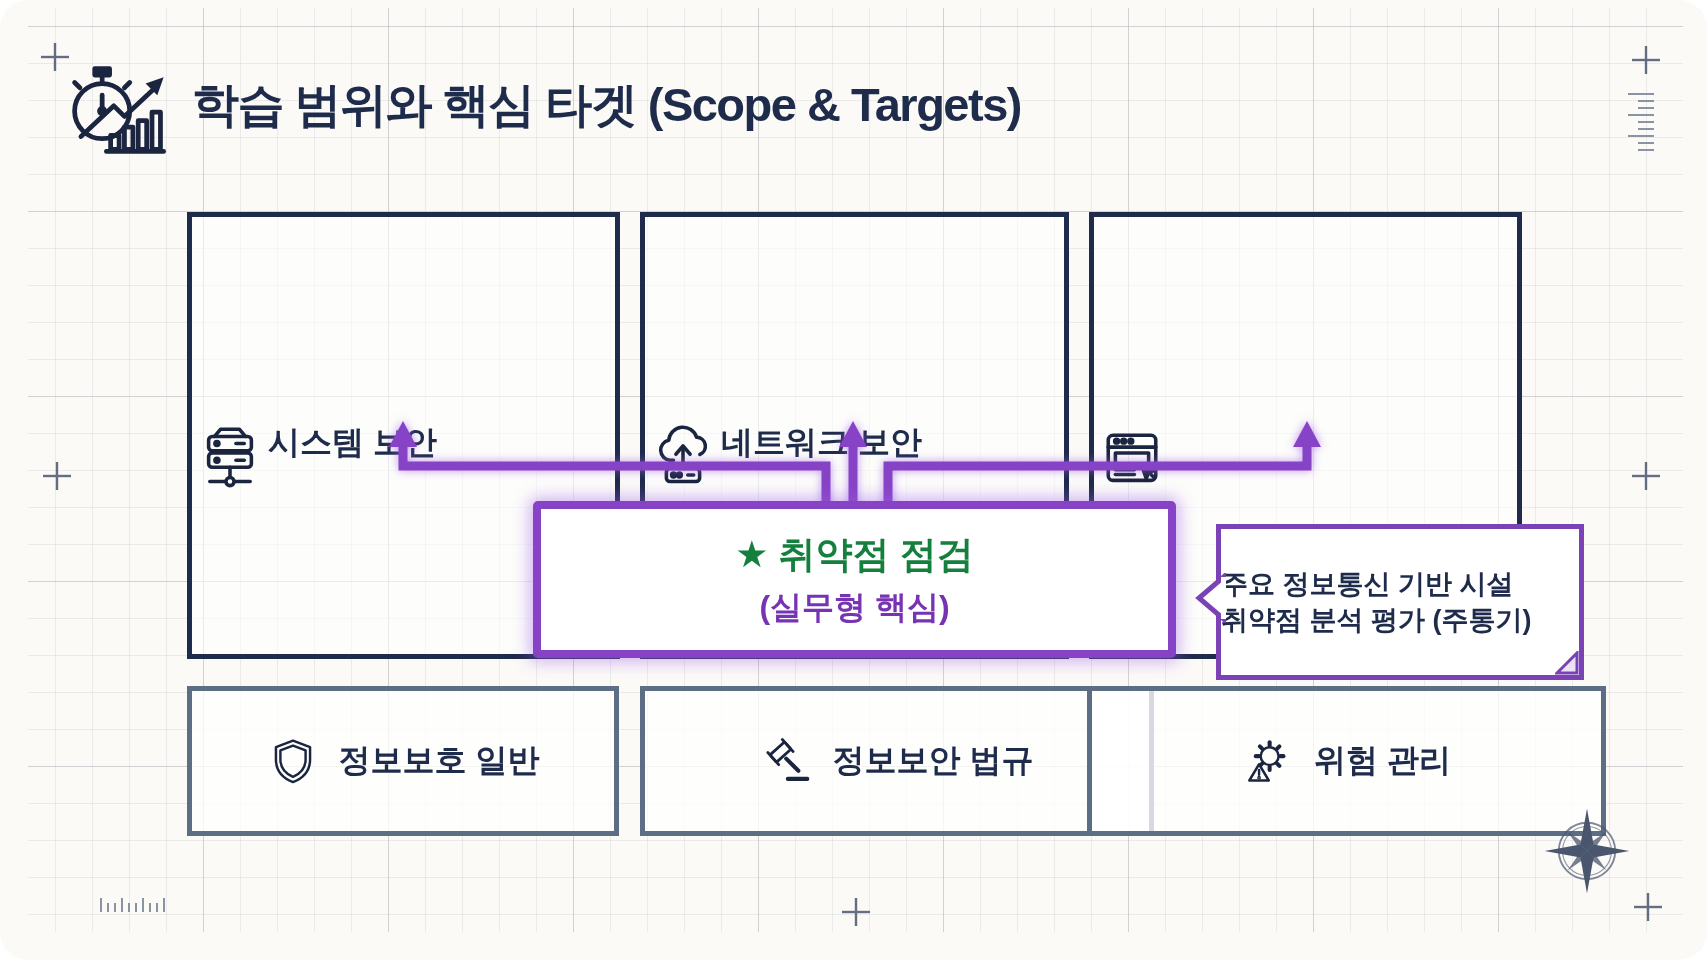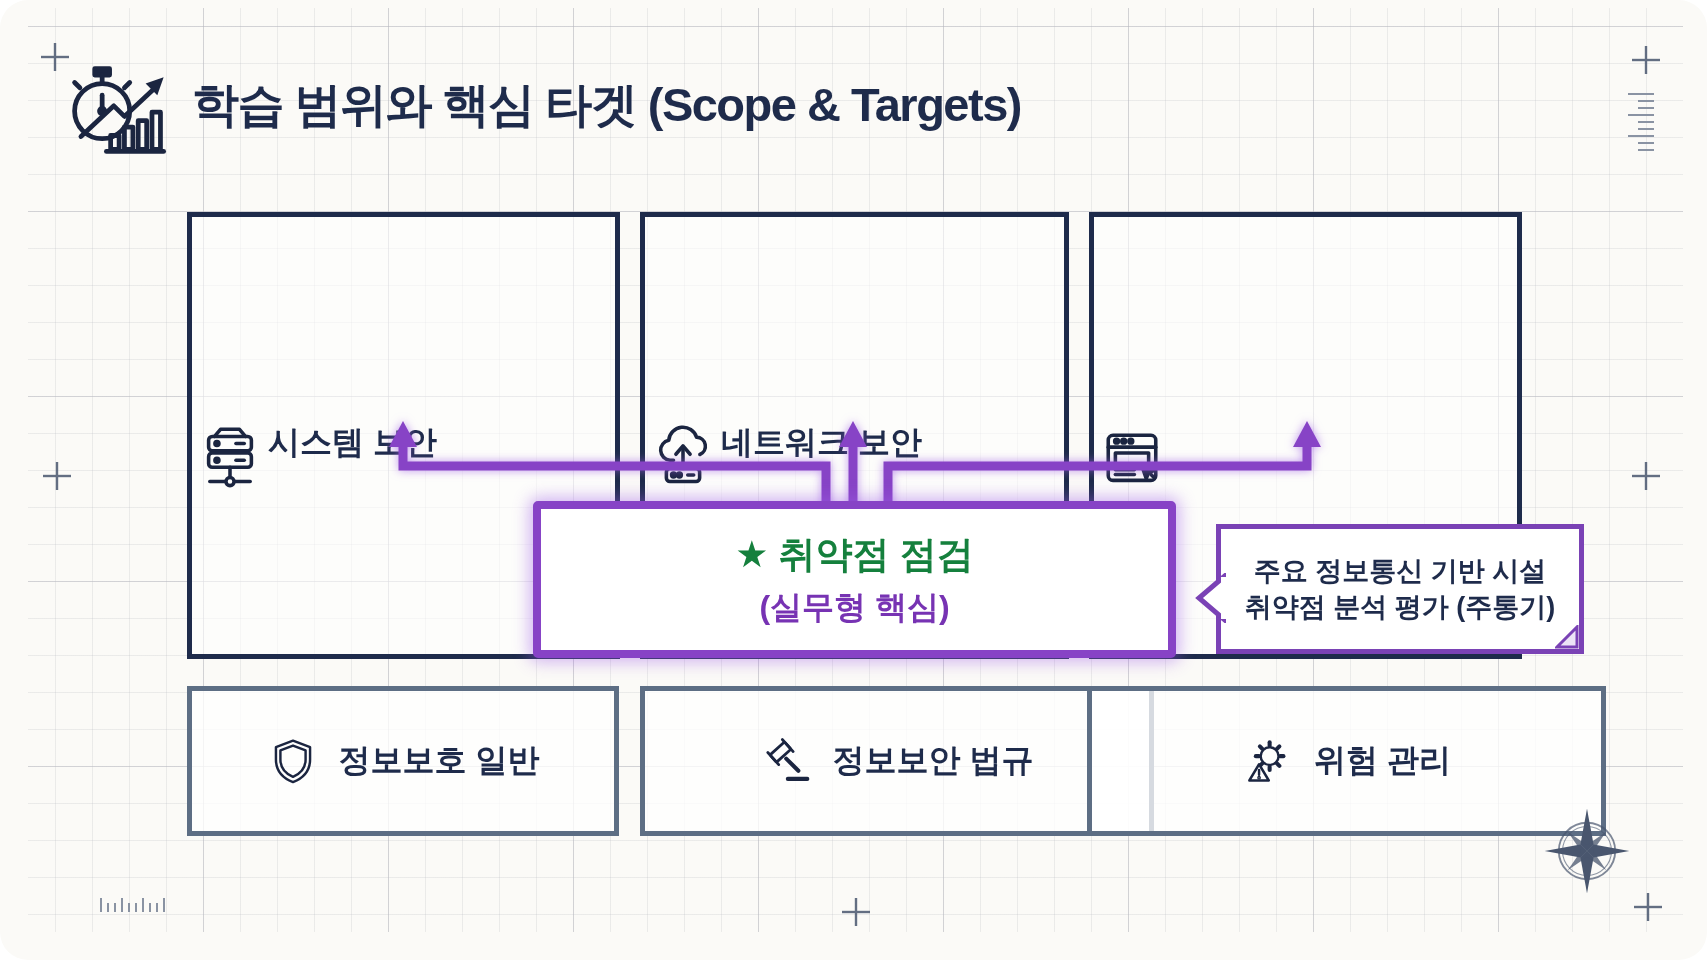--- a/index.html
+++ b/index.html
@@ -45,23 +45,23 @@
     position:absolute; left:533px; top:501px; width:643px; height:157px; z-index:6;
     background:#ffffff; border:8px solid #8743c6; border-radius:5px;
     box-shadow: 0 0 16px 4px rgba(158,94,230,0.45);
     display:flex; flex-direction:column; align-items:center; justify-content:center; gap:6px;
   }
   .highlight-box .hl1 { font-size:37px; font-weight:800; color:#15803d; }
   .highlight-box .hl2 { font-size:32px; font-weight:800; color:#7733b3; }
 
   
   .callout {
-    position:absolute; left:1216px; top:524px; width:368px; height:130px; z-index:7;
+    position:absolute; left:1216px; top:524px; width:368px; height:156px; z-index:7;
     background:#ffffff; border:5px solid #7a42b5;
-    display:flex; flex-direction:column; align-items:center; justify-content:center;
+    display:flex; flex-direction:column; align-items:flex-start; justify-content:center;
   }
   .callout .co-line { font-size:27px; font-weight:800; color:#1e2b4b; line-height:1.35; }
   .callout-tail { position:absolute; left:-27px; top:44px; width:32px; height:50px; }
   .callout-fold { position:absolute; right:-2px; bottom:-2px; width:26px; height:26px; }
 
   
   .bottom-box {
     position:absolute; top:686px; height:150px;
     border:5px solid #5d6e84; background:rgba(255,255,255,0.75);
     display:flex; align-items:center; justify-content:center; gap:20px;

